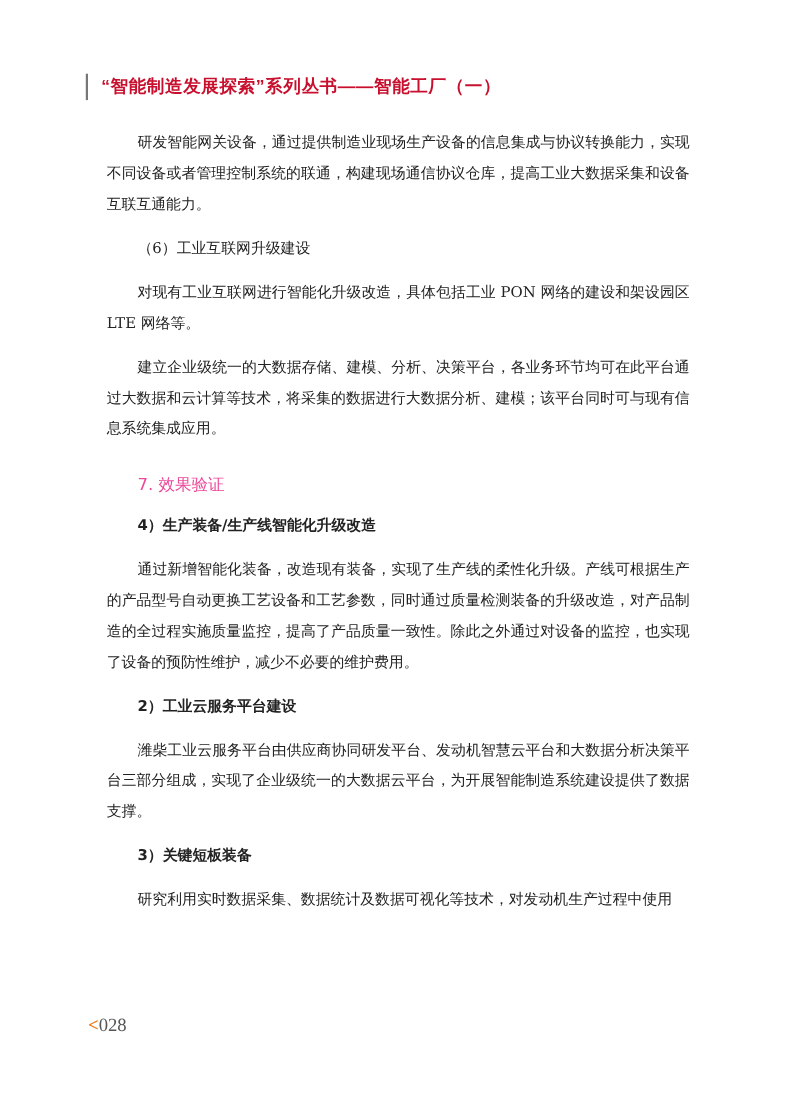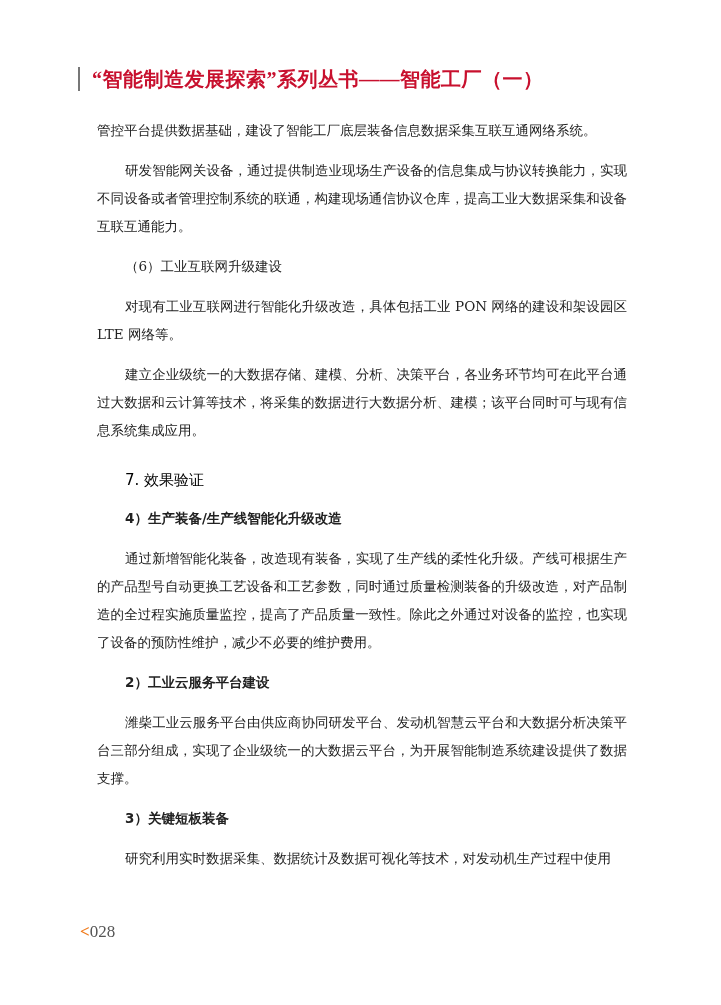--- a/index.html
+++ b/index.html
@@ -1,39 +1,38 @@
 <!DOCTYPE html>
 <html><head>
 <meta charset="utf-8">
 <style>
   html, body { margin: 0; padding: 0; background: #ffffff; }
   body { width: 721px; height: 1005px; position: relative; overflow: hidden; font-family: "DejaVu Serif", "Liberation Serif", serif; color: #222; }
   .header { position: absolute; left: 78px; top: 66px; height: 26px; display: flex; align-items: center; }
   .header-bar { width: 2px; height: 24px; background: #777; margin-right: 12px; }
-  .header-title { color: #c8102e; font-weight: bold; font-size: 20px; letter-spacing: 0.5px; font-family: Liberation Serif, serif; }
+  .header-title { color: #c8102e; font-weight: bold; font-size: 16px; letter-spacing: 0.5px; font-family: Liberation Sans, sans-serif; }
   .content { position: absolute; left: 97px; top: 116px; width: 530px; }
   .p { font-size: 13.5px; line-height: 28px; margin: 0 0 12px 0; text-align: justify; }
   .p.indent { text-indent: 28px; }
   .p.noindent { text-indent: 0; }
   .sub { font-size: 13.5px; line-height: 28px; margin: 0 0 12px 0; text-indent: 28px; }
   .bold-h { font-size: 13.5px; line-height: 28px; margin: 0 0 12px 0; text-indent: 28px; font-weight: bold; font-family: "DejaVu Sans", sans-serif; }
-  .section-h { font-size: 15px; line-height: 28px; margin: 22px 0 10px 0; text-indent: 28px; color: #000000; font-family: "DejaVu Sans", sans-serif; }
+  .section-h { font-size: 15px; line-height: 28px; margin: 22px 0 10px 0; text-indent: 28px; color: #ec4899; font-family: "DejaVu Sans", sans-serif; }
   .footer { position: absolute; left: 80px; top: 922px; font-family: Liberation Serif, serif; font-size: 17px; color: #555; }
   .footer .arrow { color: #f07a1a; font-weight: bold; }
 </style>
 </head>
 <body>
 
 <div class="header">
   <div class="header-bar"></div>
   <div class="header-title">“智能制造发展探索”系列丛书——智能工厂（一）</div>
 </div>
 
 <div class="content">
-  <p class="p noindent">管控平台提供数据基础，建设了智能工厂底层装备信息数据采集互联互通网络系统。</p>
   <p class="p indent">研发智能网关设备，通过提供制造业现场生产设备的信息集成与协议转换能力，实现不同设备或者管理控制系统的联通，构建现场通信协议仓库，提高工业大数据采集和设备互联互通能力。</p>
   <p class="sub">（6）工业互联网升级建设</p>
   <p class="p indent">对现有工业互联网进行智能化升级改造，具体包括工业 PON 网络的建设和架设园区 LTE 网络等。</p>
   <p class="p indent">建立企业级统一的大数据存储、建模、分析、决策平台，各业务环节均可在此平台通过大数据和云计算等技术，将采集的数据进行大数据分析、建模；该平台同时可与现有信息系统集成应用。</p>
   <p class="section-h">7. 效果验证</p>
   <p class="bold-h">4）生产装备/生产线智能化升级改造</p>
   <p class="p indent">通过新增智能化装备，改造现有装备，实现了生产线的柔性化升级。产线可根据生产的产品型号自动更换工艺设备和工艺参数，同时通过质量检测装备的升级改造，对产品制造的全过程实施质量监控，提高了产品质量一致性。除此之外通过对设备的监控，也实现了设备的预防性维护，减少不必要的维护费用。</p>
   <p class="bold-h">2）工业云服务平台建设</p>
   <p class="p indent">潍柴工业云服务平台由供应商协同研发平台、发动机智慧云平台和大数据分析决策平台三部分组成，实现了企业级统一的大数据云平台，为开展智能制造系统建设提供了数据支撑。</p>
   <p class="bold-h">3）关键短板装备</p>

